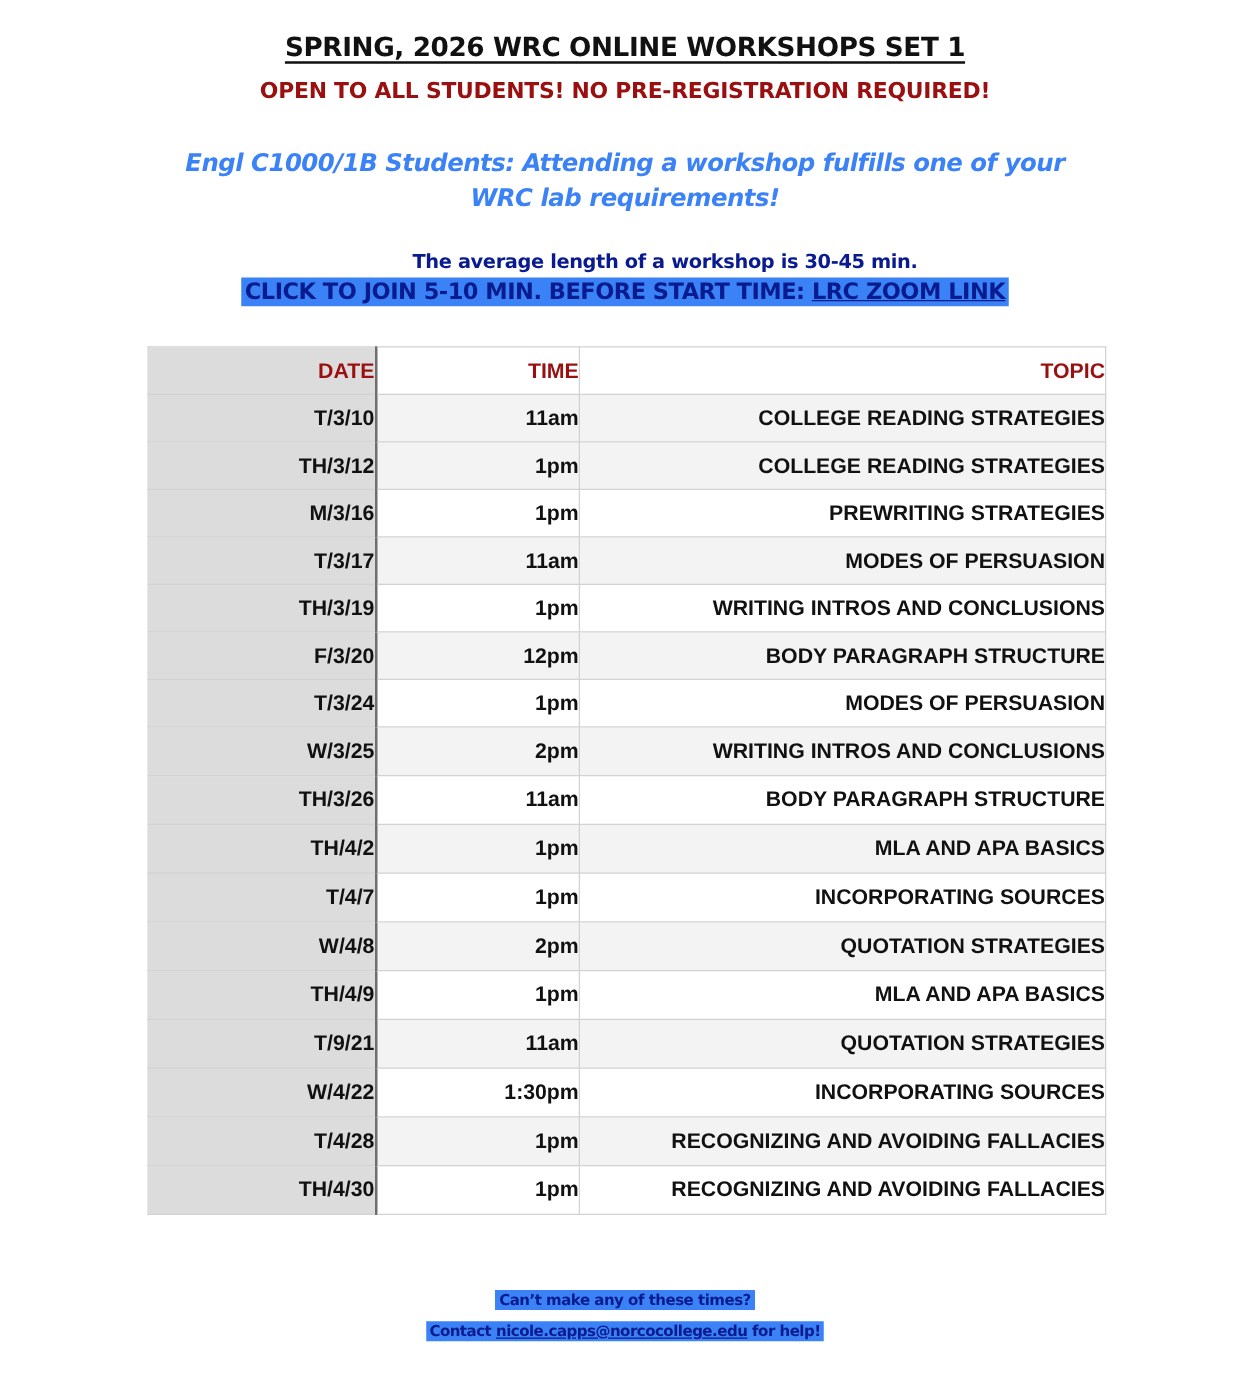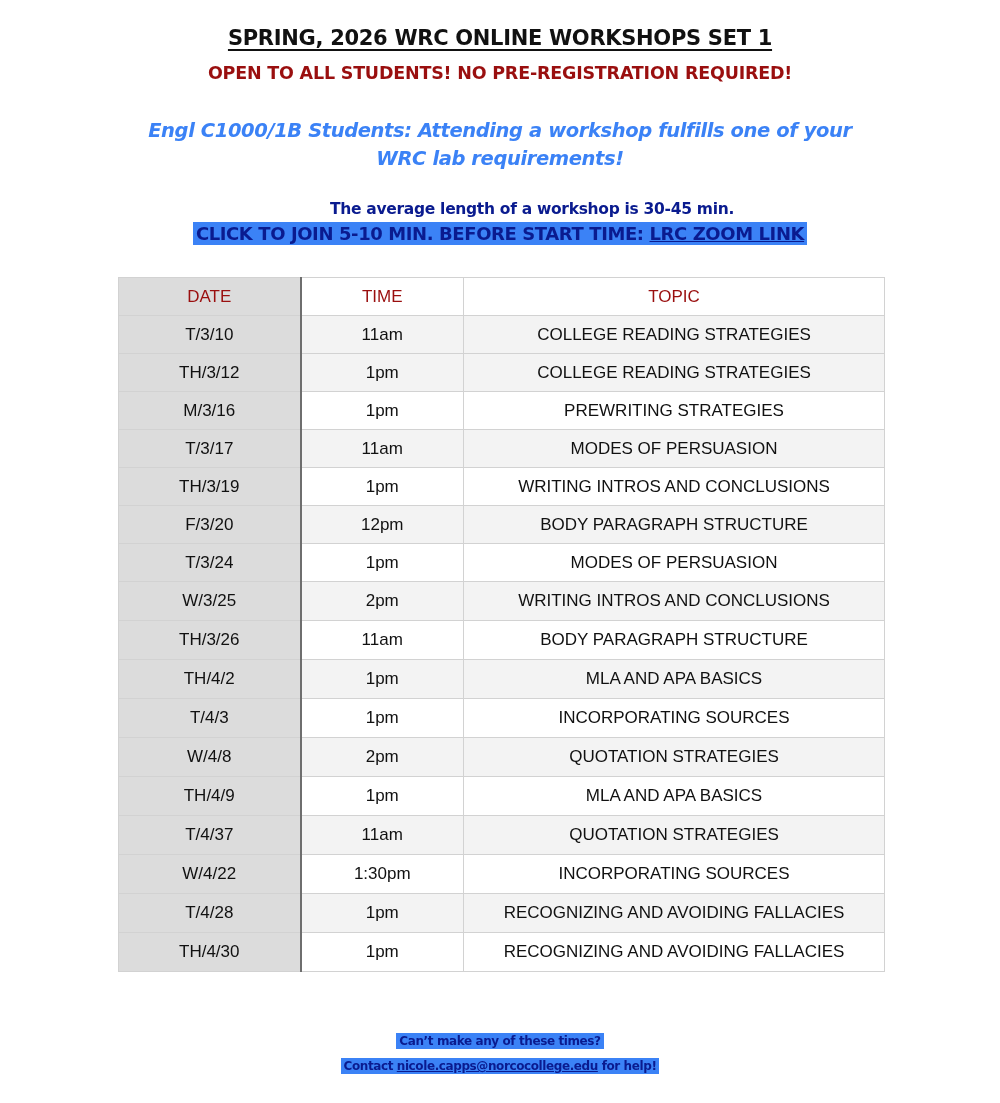--- a/index.html
+++ b/index.html
@@ -10,21 +10,21 @@
   .subtitle { top: 63px; font-family: "DejaVu Sans", sans-serif; font-weight: bold; font-size: 17.5px; color: #9a0f0f; letter-spacing: -0.2px; }
   .italic-note { top: 117px; font-family: "DejaVu Sans", sans-serif; font-style: italic; font-weight: bold; font-size: 19.5px; color: #3b82f6; line-height: 28px; letter-spacing: -0.4px; }
   .italic-note div { }
   .avg { top: 200px; font-family: "DejaVu Sans", sans-serif; font-weight: bold; font-size: 15.5px; color: #0a1b8f; letter-spacing: -0.3px; padding-left: 32px; }
   .join { top: 222px; }
   .hl { background: #3b82f6; display: inline-block; padding: 1px 3px; font-family: "DejaVu Sans", sans-serif; font-weight: bold; color: #0a1b8f; }
   .join .hl { font-size: 18px; letter-spacing: -0.4px; }
   .join .link { text-decoration: underline; color: #0a1b8f; cursor: pointer; }
 
   table.sched { position: absolute; left: 118px; top: 277px; width: 766px; border-collapse: collapse; table-layout: fixed; }
-  table.sched td, table.sched th { border: 1px solid #d2d2d2; text-align: center; font-family: "Liberation Sans", sans-serif; font-weight: normal; font-size: 17px; color: #111; height: 37px; padding: 0; }
+  table.sched td, table.sched th { border: 1px solid #d2d2d2; text-align: right; font-family: "Liberation Sans", sans-serif; font-weight: bold; font-size: 17px; color: #111; height: 37px; padding: 0; }
   table.sched th { color: #9a0f0f; font-size: 17px; background: #ffffff; }
   table.sched th.c-date { background: #dcdcdc; }
   table.sched td.c-date { background: #dcdcdc; border-right: 2px solid #6e6e6e; }
   table.sched th.c-date { border-right: 2px solid #6e6e6e; }
   table.sched tr.odd td.c-time, table.sched tr.odd td.c-topic { background: #f3f3f3; }
   table.sched tr.even td.c-time, table.sched tr.even td.c-topic { background: #ffffff; }
   table.sched tbody tr:nth-child(n+8) td { height: 38px; }
 
   .footer1 { top: 1031px; }
   .footer2 { top: 1056px; }
@@ -108,36 +108,36 @@
       <td class="c-date">TH/3/26</td>
       <td class="c-time">11am</td>
       <td class="c-topic">BODY PARAGRAPH STRUCTURE</td>
     </tr>
     <tr class="odd">
       <td class="c-date">TH/4/2</td>
       <td class="c-time">1pm</td>
       <td class="c-topic">MLA AND APA BASICS</td>
     </tr>
     <tr class="even">
-      <td class="c-date">T/4/3</td>
+      <td class="c-date">T/4/7</td>
       <td class="c-time">1pm</td>
       <td class="c-topic">INCORPORATING SOURCES</td>
     </tr>
     <tr class="odd">
       <td class="c-date">W/4/8</td>
       <td class="c-time">2pm</td>
       <td class="c-topic">QUOTATION STRATEGIES</td>
     </tr>
     <tr class="even">
       <td class="c-date">TH/4/9</td>
       <td class="c-time">1pm</td>
       <td class="c-topic">MLA AND APA BASICS</td>
     </tr>
     <tr class="odd">
-      <td class="c-date">T/4/37</td>
+      <td class="c-date">T/9/21</td>
       <td class="c-time">11am</td>
       <td class="c-topic">QUOTATION STRATEGIES</td>
     </tr>
     <tr class="even">
       <td class="c-date">W/4/22</td>
       <td class="c-time">1:30pm</td>
       <td class="c-topic">INCORPORATING SOURCES</td>
     </tr>
     <tr class="odd">
       <td class="c-date">T/4/28</td>

